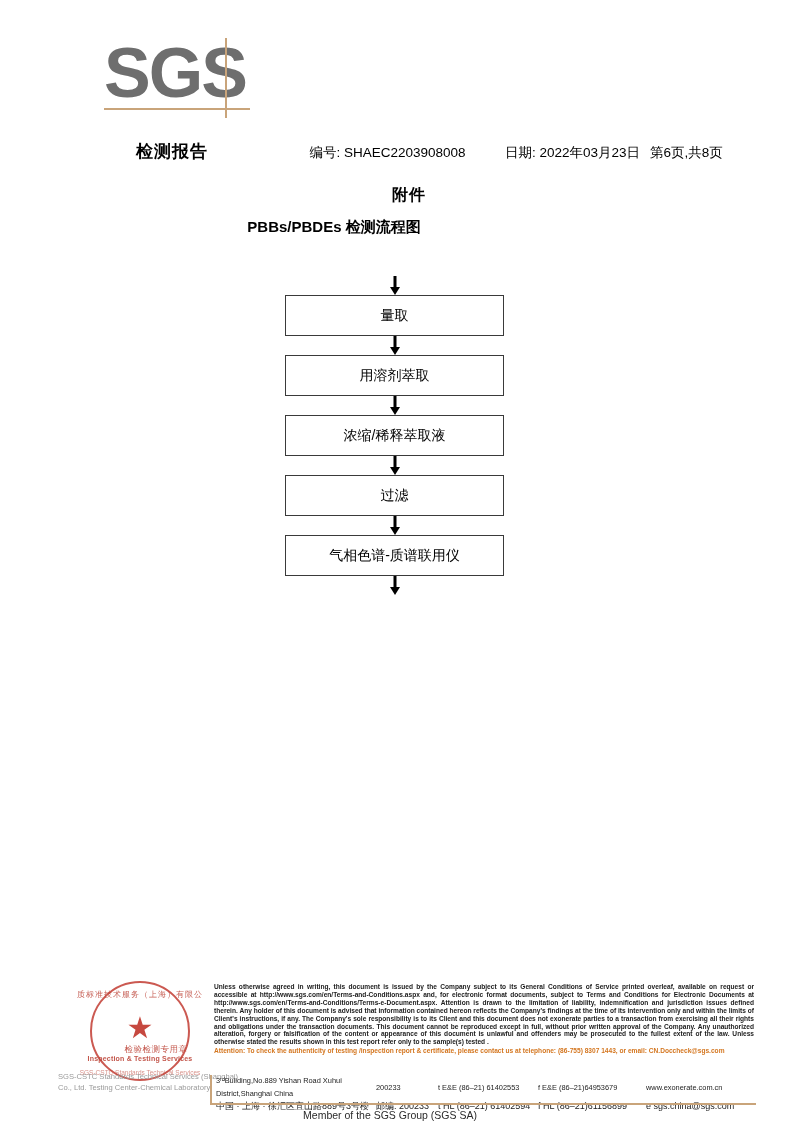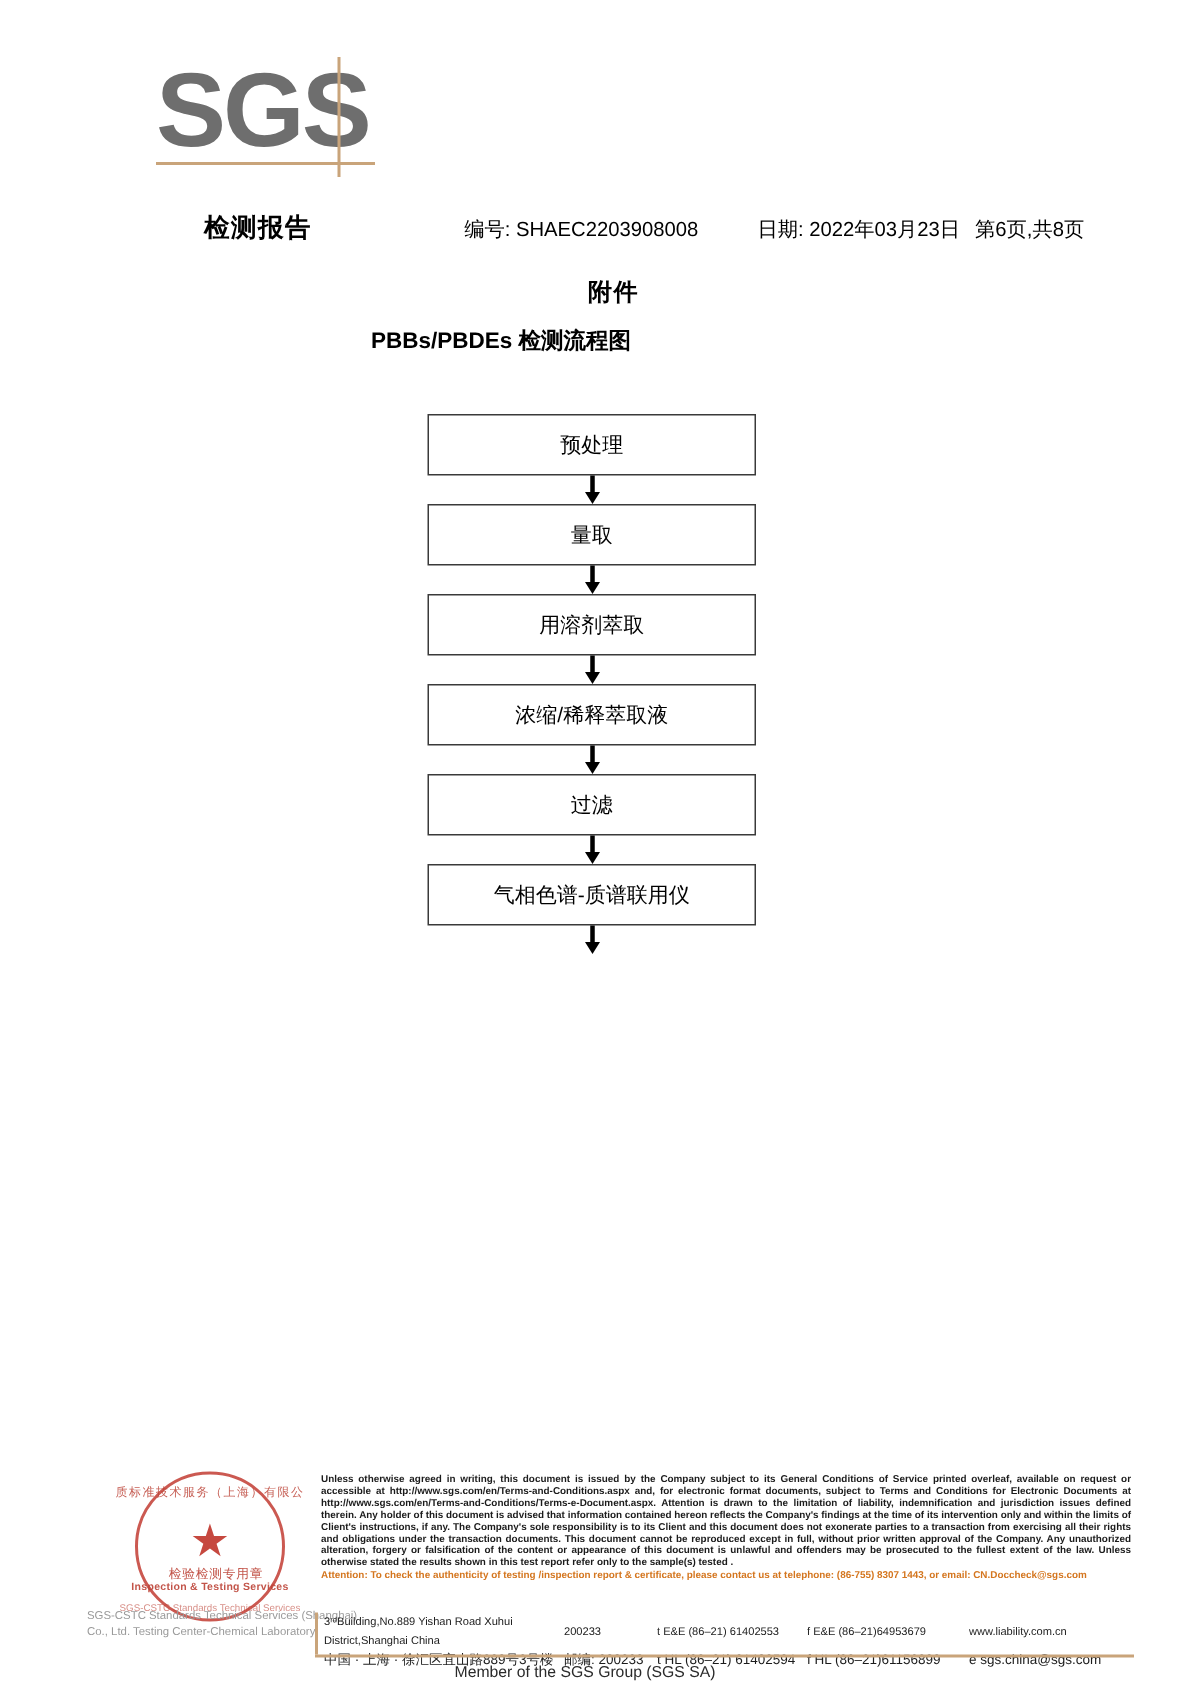--- a/index.html
+++ b/index.html
@@ -67,21 +67,21 @@
   .seal-circle {
     position: absolute; left: 14px; top: 4px; width: 100px; height: 100px;
     border: 2.5px solid #c0352b; border-radius: 50%;
     opacity: .82;
   }
   .seal-star {
     position: absolute; left: 50%; top: 36px; transform: translateX(-50%);
     font-size: 30px; color: #c0352b; line-height: 30px; opacity: .9;
   }
   .seal-cn {
-    position: absolute; left: 4px; top: 67px; width: 128px; text-align: center;
+    position: absolute; left: 16px; top: 67px; width: 128px; text-align: center;
     font-size: 8.5px; color: #bc4236; letter-spacing: .5px; opacity: .9;
   }
   .seal-en {
     position: absolute; left: 0; top: 78px; width: 128px; text-align: center;
     font-size: 7px; color: #bc4236; font-weight: bold; letter-spacing: .2px; opacity: .9;
   }
   .seal-arc-top {
     position: absolute; left: 0; top: 12px; width: 128px; text-align: center;
     font-size: 8px; color: #bc4236; opacity: .85; letter-spacing: 1px;
   }
@@ -144,21 +144,20 @@
       <div class="hdr-no">编号: SHAEC2203908008</div>
       <div class="hdr-date">日期: 2022年03月23日</div>
       <div class="hdr-page">第6页,共8页</div>
     </div>
     <div class="hdr-sub">附件</div>
   </div>
 
   <div class="flow-title">PBBs/PBDEs 检测流程图</div>
 
   <div class="flow">
-    <div class="fbox">预处理</div>
     <div class="farrow"></div>
     <div class="fbox">量取</div>
     <div class="farrow"></div>
     <div class="fbox">用溶剂萃取</div>
     <div class="farrow"></div>
     <div class="fbox">浓缩/稀释萃取液</div>
     <div class="farrow"></div>
     <div class="fbox">过滤</div>
     <div class="farrow"></div>
     <div class="fbox">气相色谱-质谱联用仪</div>
@@ -184,21 +183,21 @@
     </div>
 
     <div class="addr-rule-v"></div>
 
     <div class="addr">
       <div class="addr-row">
         <span class="a-c1">3ʳᵈBuilding,No.889 Yishan Road Xuhui District,Shanghai China</span>
         <span class="a-c2">200233</span>
         <span class="a-c3">t E&amp;E (86–21) 61402553</span>
         <span class="a-c4">f E&amp;E (86–21)64953679</span>
-        <span class="a-c5">www.liability.com.cn</span>
+        <span class="a-c5">www.exonerate.com.cn</span>
       </div>
       <div class="addr-row cn">
         <span class="a-c1">中国 · 上海 · 徐汇区宜山路889号3号楼</span>
         <span class="a-c2">邮编: 200233</span>
         <span class="a-c3">t HL (86–21) 61402594</span>
         <span class="a-c4">f HL (86–21)61156899</span>
         <span class="a-c5">e sgs.china@sgs.com</span>
       </div>
     </div>
 

